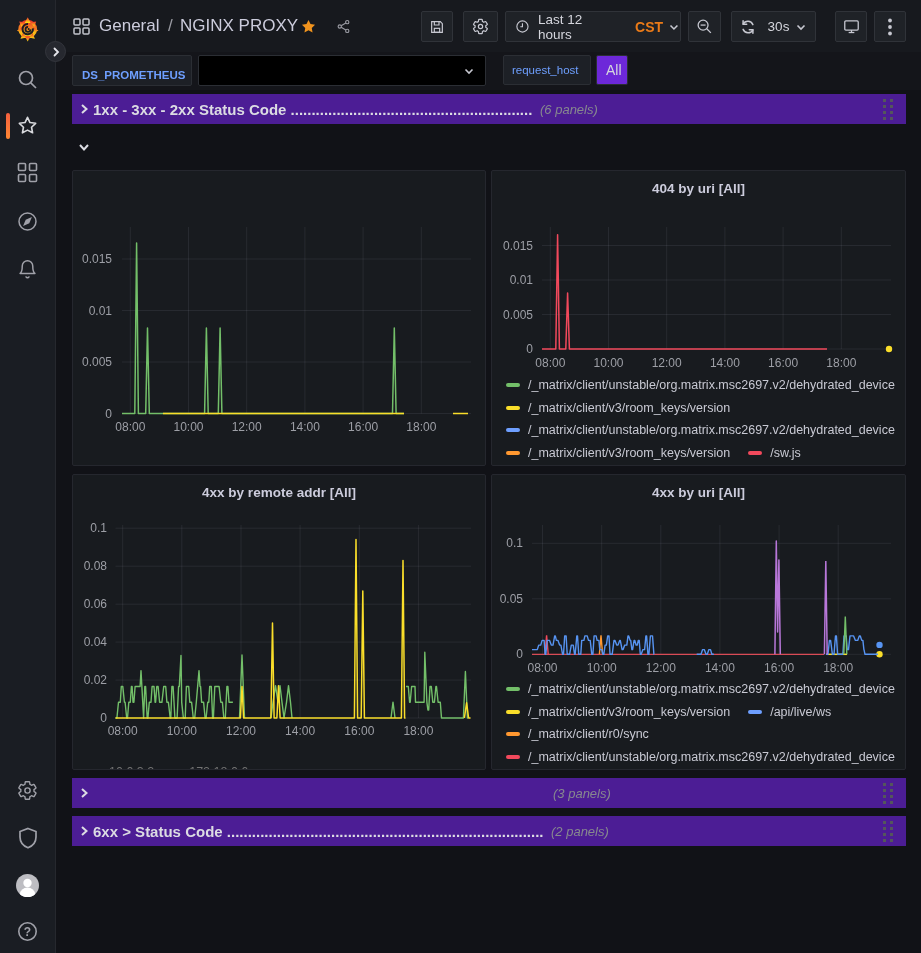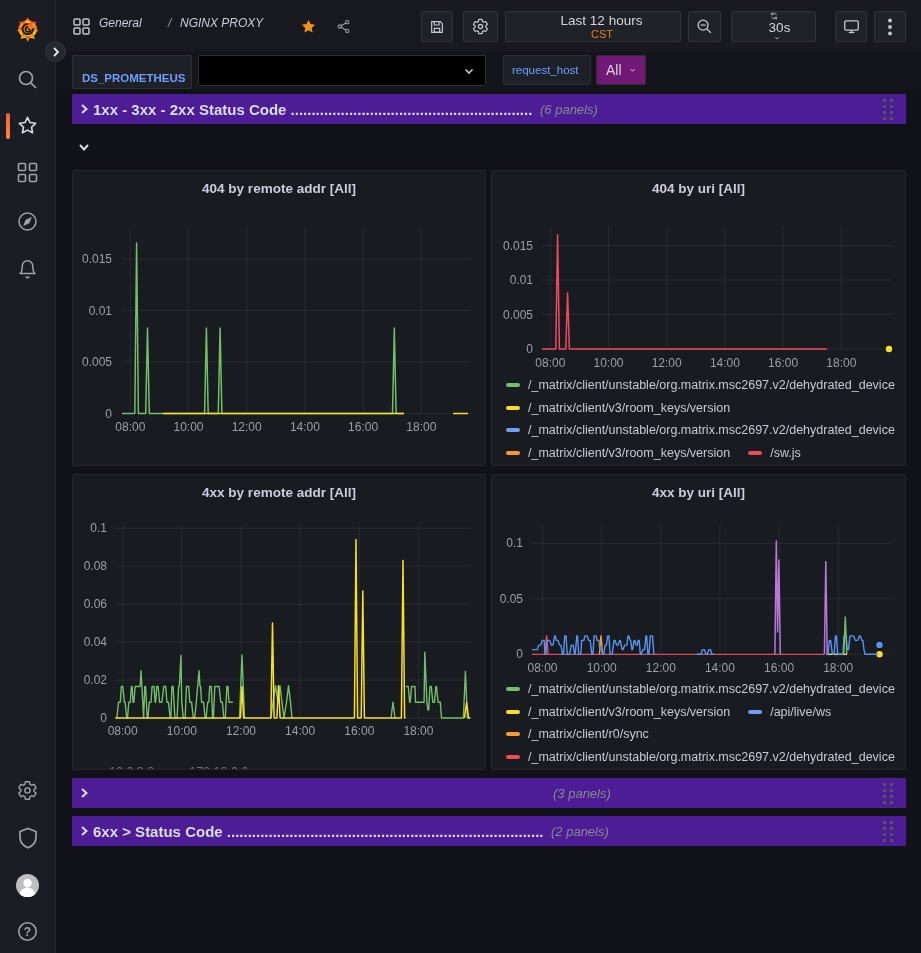--- a/index.html
+++ b/index.html
@@ -1,20 +1,20 @@
 <!DOCTYPE html>
 <html><head><meta charset="utf-8"><style>
 * { margin:0; padding:0; box-sizing:border-box; }
 html,body { width:921px; height:953px; background:#111217; font-family:"Liberation Sans", sans-serif; overflow:hidden; position:relative; }
 .abs { position:absolute; }
 #sidebar { position:absolute; left:0; top:0; width:56px; height:953px; background:#1a1d23; border-right:1px solid #26282e; z-index:5; }
 #topnav { position:absolute; left:56px; top:0; width:865px; height:52px; background:#17191e; }
 #subnav { position:absolute; left:56px; top:52px; width:865px; height:38px; background:#14151a; }
-.btn { position:absolute; height:31px; top:11px; background:#1f2227; border:1px solid #303339; border-radius:2px; display:flex; align-items:center; justify-content:center; color:#c7c8d1;flex-direction:column; }
-.crumb { color:#ccccdc; font-size:12px;font-style:italic; }
+.btn { position:absolute; height:31px; top:11px; background:#1f2227; border:1px solid #303339; border-radius:2px; display:flex; align-items:center; justify-content:center; color:#c7c8d1; }
+.crumb { color:#ccccdc; font-size:17px; }
 .row { position:absolute; left:72px; width:834px; height:30px; display:flex; align-items:center; color:#dcdce3; font-weight:bold; font-size:15px; }
 .rowbg { background:#4c1d95; }
 .rtitle { white-space:nowrap; overflow:hidden; }
 .pcount { position:absolute; font-weight:normal; font-style:italic; font-size:13px; color:#87888f; }
 .panel { position:absolute; background:#181b1f; border:1px solid #25272e; border-radius:2px; overflow:hidden; }
 .ptitle { position:absolute; top:10px; left:0; right:0; text-align:center; font-size:13.5px; font-weight:bold; color:#ccccdc; }
 .leg1 { position:absolute; left:14px; display:flex; align-items:center; font-size:12.5px; color:#737373; white-space:nowrap;margin-top:24px; }
 .lrow { position:absolute; left:14px; right:6px; display:flex; align-items:center; font-size:12.5px; color:#c8c9d3; white-space:nowrap; overflow:hidden; }
 .sw { display:inline-block; width:14px; height:4px; border-radius:2px; margin-right:8px; flex:none; }
 .lt { display:inline-block; }
@@ -143,21 +143,21 @@
     <path d="M19.4 13c.04-.33.06-.66.06-1s-.02-.67-.06-1l2.1-1.65a.5.5 0 0 0 .12-.64l-2-3.46a.5.5 0 0 0-.61-.22l-2.49 1a7.03 7.03 0 0 0-1.73-1l-.38-2.65A.5.5 0 0 0 13.92 2h-4a.5.5 0 0 0-.5.42l-.38 2.65c-.63.26-1.21.6-1.73 1l-2.49-1a.5.5 0 0 0-.61.22l-2 3.46a.5.5 0 0 0 .12.64L4.43 11c-.04.33-.06.66-.06 1s.02.67.06 1l-2.1 1.65a.5.5 0 0 0-.12.64l2 3.46c.14.24.42.34.61.22l2.49-1c.52.4 1.1.74 1.73 1l.38 2.65c.04.24.25.42.5.42h4c.25 0 .46-.18.5-.42l.38-2.65c.63-.26 1.21-.6 1.73-1l2.49 1c.23.09.47 0 .61-.22l2-3.46a.5.5 0 0 0-.12-.64L19.4 13Z"></path>
     <circle cx="12" cy="12" r="3"></circle>
   </svg>
 </div>
 <div class="btn" style="left:505px;width:176px;justify-content:flex-start;padding-left:9px">
   <svg width="15" height="15" viewBox="0 0 24 24" fill="none" stroke="#c7c8d1" stroke-width="1.8">
       <circle cx="12" cy="12" r="9"></circle>
       <path d="M12 6.8 V12.3 H8.6"></path>
     </svg>
   <span style="font-size:13.5px;margin-left:8px;color:#d5d6dd">Last 12 hours</span>
-  <span style="font-size:11px;font-weight:normal;margin-left:9px;color:#eb7b18">CST</span>
+  <span style="font-size:14px;font-weight:bold;margin-left:16px;color:#eb7b18">CST</span>
   <svg width="12" height="12" viewBox="0 0 12 12" fill="none" stroke="#c7c8d1" stroke-width="1.6" style="margin-left:5px">
       <path d="M2.5 4.5 L6 8 L9.5 4.5"></path>
     </svg>
 </div>
 <div class="btn" style="left:688px;width:33px">
   <svg width="17" height="17" viewBox="0 0 24 24" fill="none" stroke="#c7c8d1" stroke-width="1.8">
       <circle cx="10" cy="10" r="7"></circle>
       <line x1="15.2" y1="15.2" x2="21" y2="21"></line>
       <line x1="6.5" y1="10" x2="13.5" y2="10"></line>
     </svg>
@@ -182,32 +182,32 @@
     </svg>
 </div>
 <div class="btn" style="left:874px;width:32px">
   <svg width="4" height="18" viewBox="0 0 4 18" fill="#c7c8d1">
       <circle cx="2" cy="2.5" r="1.9"></circle>
       <circle cx="2" cy="9" r="1.9"></circle>
       <circle cx="2" cy="15.5" r="1.9"></circle>
     </svg>
 </div>
 
-<div class="abs" style="left:72px;top:55px;width:120px;height:31px;padding:16px 9px;display:flex;align-items:flex-start;background:#1d2026;border:1px solid #2b2e34;border-radius:2px">
+<div class="abs" style="left:72px;top:55px;width:120px;height:31px;padding:4px 9px;display:flex;align-items:flex-end;background:#1d2026;border:1px solid #2b2e34;border-radius:2px">
   <span style="font-size:11.5px;font-weight:bold;color:#6e9fff;white-space:nowrap">DS_PROMETHEUS</span>
 </div>
 <div class="abs" style="left:198px;top:55px;width:288px;height:31px;background:#000;border:1px solid #2b2e34;border-radius:2px;display:flex;align-items:center">
   <svg width="12" height="12" viewBox="0 0 12 12" fill="none" stroke="#c7c8d1" stroke-width="1.6" style="position:absolute;right:10px">
       <path d="M2.5 4.5 L6 8 L9.5 4.5"></path>
     </svg>
 </div>
 <div class="abs" style="left:503px;top:55px;width:88px;height:30px;padding:0 8px;display:flex;align-items:center;background:#1d2026;border:1px solid #2b2e34;border-radius:2px">
   <span style="font-size:11.5px;font-weight:normal;color:#6e9fff;white-space:nowrap">request_host</span>
 </div>
-<div class="abs" style="left:596px;top:55px;width:50px;height:30px;padding:0 9px;display:flex;align-items:center;border:1px solid #2b2e34;border-radius:2px;background:#701a75">
+<div class="abs" style="left:596px;top:55px;width:32px;height:30px;padding:0 9px;display:flex;align-items:center;border:1px solid #2b2e34;border-radius:2px;background:#6d28d9">
   <span style="font-size:14px;color:#d5d6dd">All</span>
   <svg width="12" height="12" viewBox="0 0 12 12" fill="none" stroke="#c7c8d1" stroke-width="1.6" style="margin-left:7px">
       <path d="M2.5 4.5 L6 8 L9.5 4.5"></path>
     </svg>
 </div>
 
 <div class="row rowbg" style="top:94px">
   <svg width="12" height="12" viewBox="0 0 12 12" fill="none" stroke="#dcdce3" stroke-width="2" style="margin:0 3px 0 6px">
       <path d="M4 2 L8.5 6 L4 10"></path>
     </svg>
@@ -263,21 +263,20 @@
         <rect x="7" y="6" width="3" height="3"></rect>
     <rect x="0" y="12" width="3" height="3"></rect>
         <rect x="7" y="12" width="3" height="3"></rect>
     <rect x="0" y="18" width="3" height="3"></rect>
         <rect x="7" y="18" width="3" height="3"></rect>
   </g>
     </svg>
 </div>
 
 <div class="panel" style="left:72px;top:170px;width:414px;height:296px">
-  <div class="ptitle">404 by remote addr [All]</div>
   <svg width="414" height="296" viewBox="0 0 414 296" style="position:absolute;left:0;top:0">
       <line x1="57.3" y1="56" x2="57.3" y2="242.5" stroke="rgba(204,204,220,0.09)"></line>
       <line x1="115.5" y1="56" x2="115.5" y2="242.5" stroke="rgba(204,204,220,0.09)"></line>
       <line x1="173.7" y1="56" x2="173.7" y2="242.5" stroke="rgba(204,204,220,0.09)"></line>
       <line x1="231.9" y1="56" x2="231.9" y2="242.5" stroke="rgba(204,204,220,0.09)"></line>
       <line x1="290.1" y1="56" x2="290.1" y2="242.5" stroke="rgba(204,204,220,0.09)"></line>
       <line x1="348.3" y1="56" x2="348.3" y2="242.5" stroke="rgba(204,204,220,0.09)"></line>
       <line x1="49" y1="242.5" x2="398" y2="242.5" stroke="rgba(204,204,220,0.09)"></line>
       <text x="39" y="246.5" text-anchor="end" font-size="12" fill="#9d9fa6">0</text>
       <line x1="49" y1="191.0" x2="398" y2="191.0" stroke="rgba(204,204,220,0.09)"></line>

